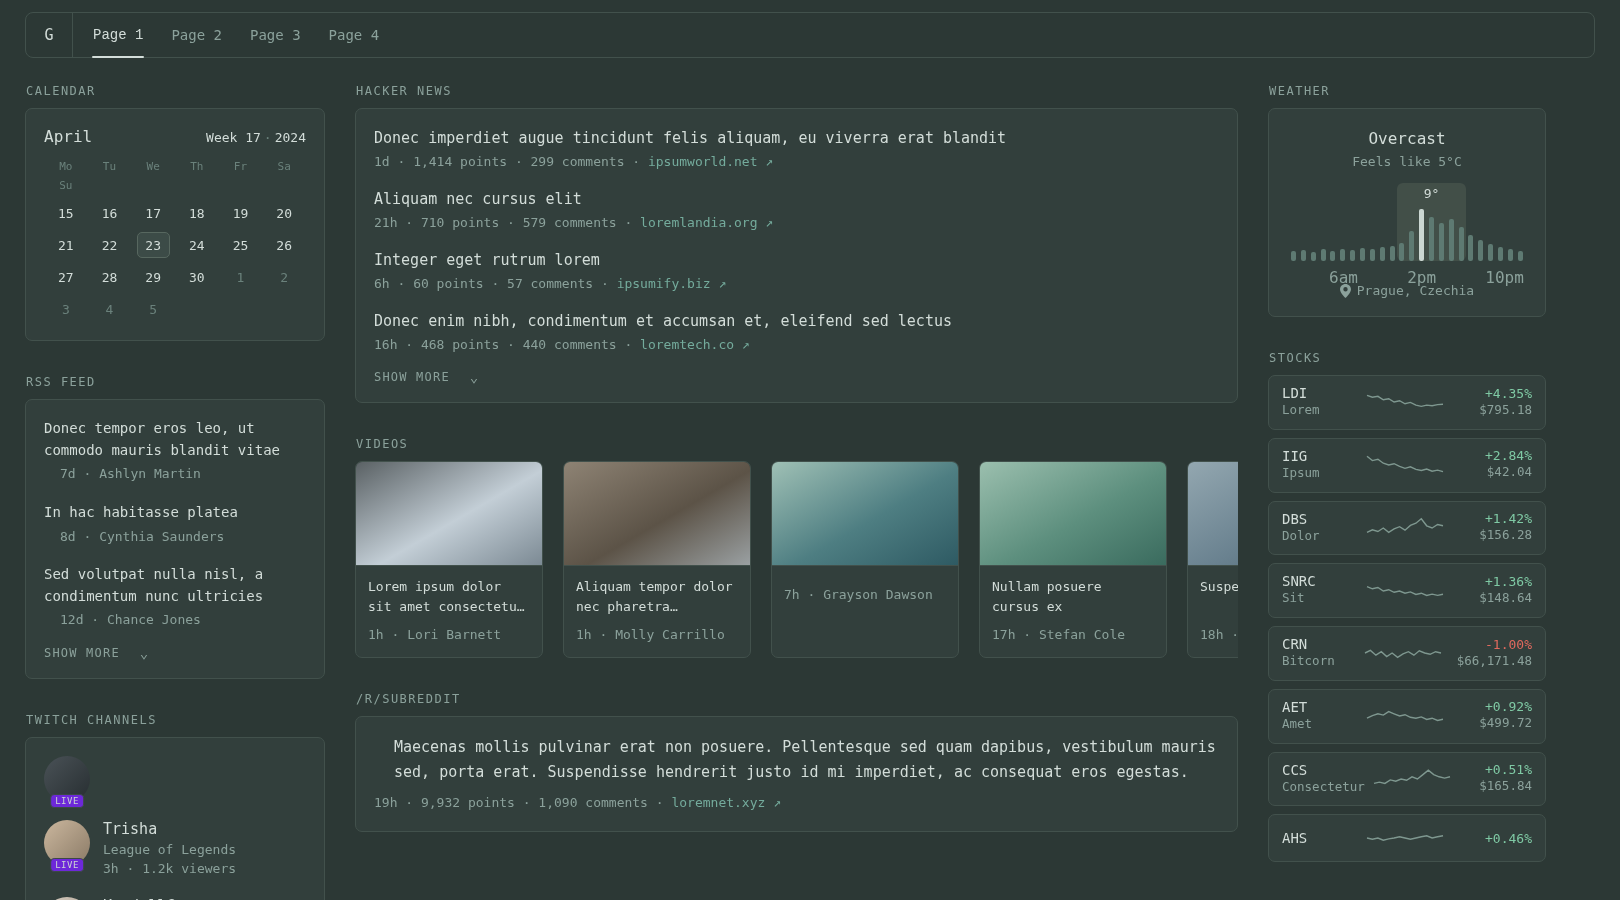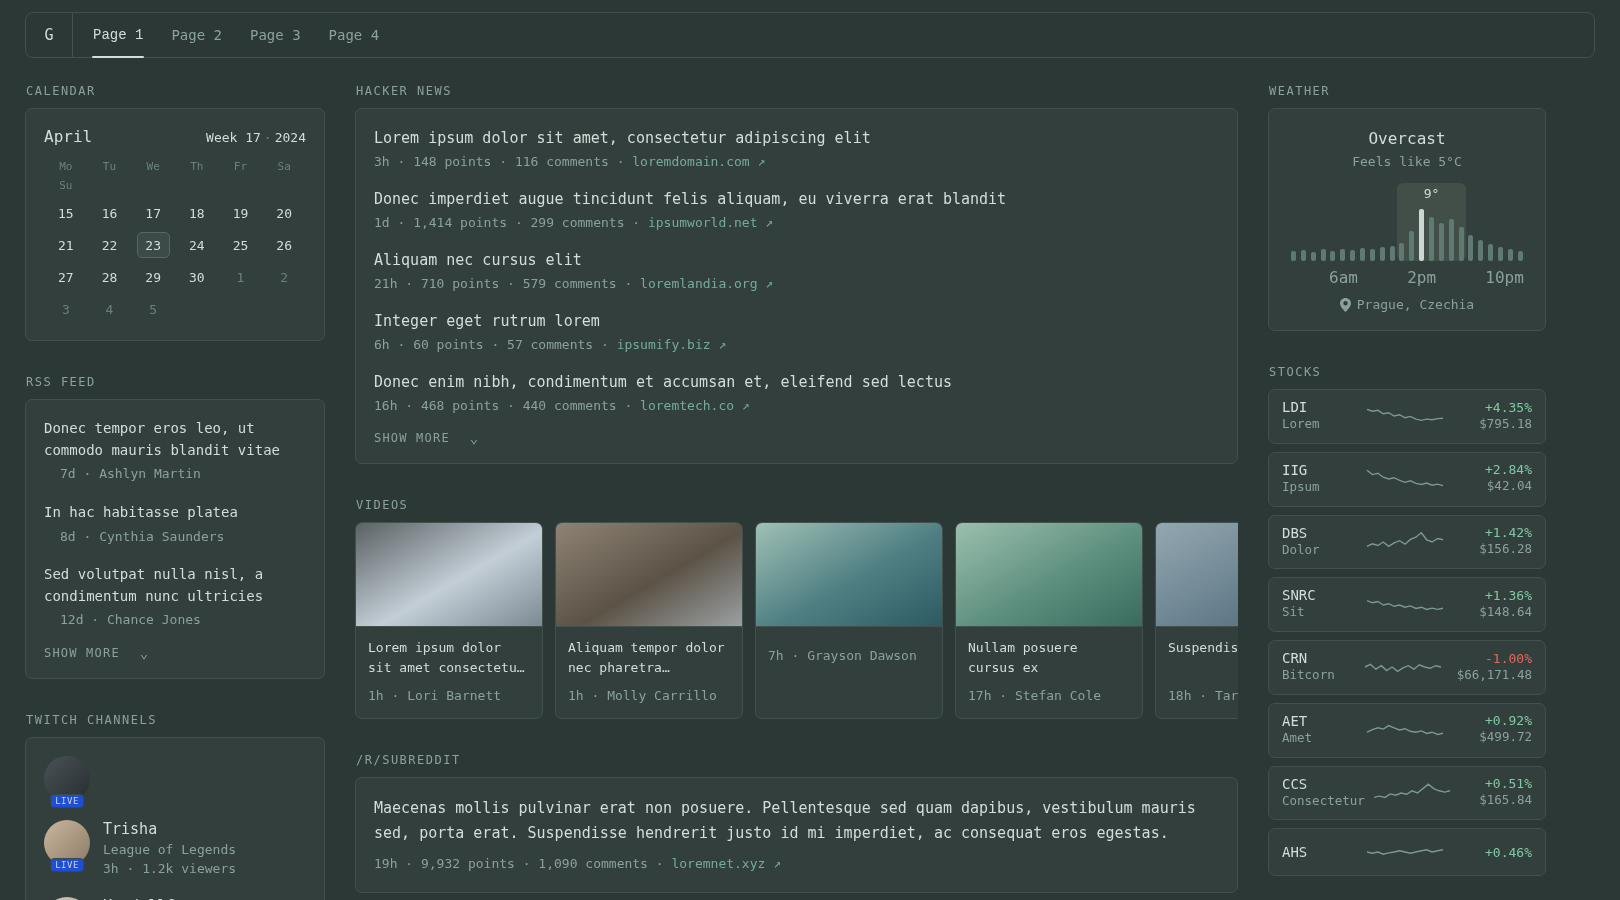--- a/index.html
+++ b/index.html
@@ -45,54 +45,54 @@
   .rss-item { margin-bottom:18px; }
   .rss-item:last-child { margin-bottom:0; }
   .rss-title { font-size:14px; line-height:1.55; cursor:pointer; }
   .rss-item .meta { margin-top:3px;margin-left:16px; }
 
   
   .tw-row { display:flex; gap:13px; margin-bottom:18px; cursor:pointer; }
   .tw-row:last-child { margin-bottom:0; }
   .tw-avatar-wrap { position:relative; flex:0 0 46px; height:46px; }
   .tw-avatar { width:46px; height:46px; border-radius:50%; }
-  .tw-live { position:absolute; left:50%; bottom:-6px; transform:translateX(-50%); background:#1d4ed8; border:1px solid #3c4946; border-radius:4px; padding:1px 4px; font-size:9px; letter-spacing:.5px; color:#ccd6d2; }
+  .tw-live { position:absolute; left:50%; bottom:-6px; transform:translateX(-50%); background:#6d28d9; border:1px solid #3c4946; border-radius:4px; padding:1px 4px; font-size:9px; letter-spacing:.5px; color:#ccd6d2; }
   .tw-name { font-size:15px; margin-bottom:2px; }
 
   
   .hn-item { margin-bottom:17px; }
   .hn-item:last-child { margin-bottom:0; }
   .hn-title { font-size:15px; line-height:1.5; cursor:pointer; }
   .hn-item .meta { margin-top:2px; }
 
   
-  .video-row { display:flex; gap:12px; overflow:hidden; }
+  .video-row { display:flex; gap:20px; overflow:hidden; }
   .v-card { flex:0 0 188px; background:var(--card); border:1px solid var(--border); border-radius:7px; overflow:hidden; cursor:pointer; display:flex; flex-direction:column; }
   .v-thumb { height:104px; border-bottom:1px solid var(--border); }
   .v-body { padding:11px 12px 12px; display:flex; flex-direction:column; flex:1; }
   .v-title { font-size:13px; line-height:1.55; min-height:40px; }
   .v-body .meta { margin-top:8px; }
 
   
-  .reddit-title { font-size:15px; line-height:1.65; cursor:pointer; }
+  .reddit-title { font-size:15px; line-height:1.65; cursor:pointer;margin-left:20px; }
   .reddit-meta { margin-top:9px; }
 
   
   .weather { text-align:center; padding:20px 16px 18px; }
   .w-cond { font-size:16px; }
   .w-feels { font-size:13px; color:var(--dim); margin-top:6px; }
   .w-chart { position:relative; height:78px; margin:14px 4px 0; }
   .w-band { position:absolute; top:0; bottom:0; background:rgba(214,224,183,0.10); border-radius:6px; }
   .w-peak { position:absolute; top:3px; width:100%; text-align:center; font-size:13px; color:var(--text); }
   .w-bars { position:absolute; top:0; left:2px; right:2px; bottom:0; display:flex; align-items:flex-end; justify-content:space-between; }
   .w-bar { width:5px; border-radius:2px; background:#5e7a72; }
   .w-bar.peak { background:#cbd7d2; }
   .w-times { position:relative; height:15px; margin-top:7px; font-size:16px; color:var(--dim); }
   .w-times span { position:absolute; transform:translateX(-50%); white-space:nowrap; }
-  .w-loc { display:flex; align-items:center; justify-content:center; gap:6px; margin-top:14px; font-size:13px; color:var(--dim); }
+  .w-loc { display:flex; align-items:center; justify-content:center; gap:6px; font-size:13px; color:var(--dim); }
   .pin svg { display:block; }
 
   
   .stock-row { display:flex; align-items:center; justify-content:space-between; gap:6px; padding:9px 13px; margin-bottom:8px; overflow:hidden; cursor:pointer; }
   .s-left { min-width:68px; }
   .s-left .meta, .s-right .meta { font-size:12.5px; white-space:nowrap; }
   .s-ticker { font-size:14px; }
   .s-right { text-align:right; min-width:72px; }
   .s-change { font-size:13px; }
   .s-change.pos { color:var(--positive); }
@@ -208,24 +208,20 @@
       <div class="meta"></div>
     </div>
   </div>
       </div>
   </section>
 
   <section>
     <div class="sec-label first">HACKER NEWS</div>
     <div class="card">
       <div id="hn-list">
-          <div class="hn-item">
-    <div class="hn-title">Lorem ipsum dolor sit amet, consectetur adipiscing elit</div>
-    <div class="meta"><span>3h · 148 points · 116 comments · </span><a class="domain">loremdomain.com ↗</a></div>
-  </div>
           <div class="hn-item">
     <div class="hn-title">Donec imperdiet augue tincidunt felis aliquam, eu viverra erat blandit</div>
     <div class="meta"><span>1d · 1,414 points · 299 comments · </span><a class="domain">ipsumworld.net ↗</a></div>
   </div>
           <div class="hn-item">
     <div class="hn-title">Aliquam nec cursus elit</div>
     <div class="meta"><span>21h · 710 points · 579 comments · </span><a class="domain">loremlandia.org ↗</a></div>
   </div>
           <div class="hn-item">
     <div class="hn-title">Integer eget rutrum lorem</div>

